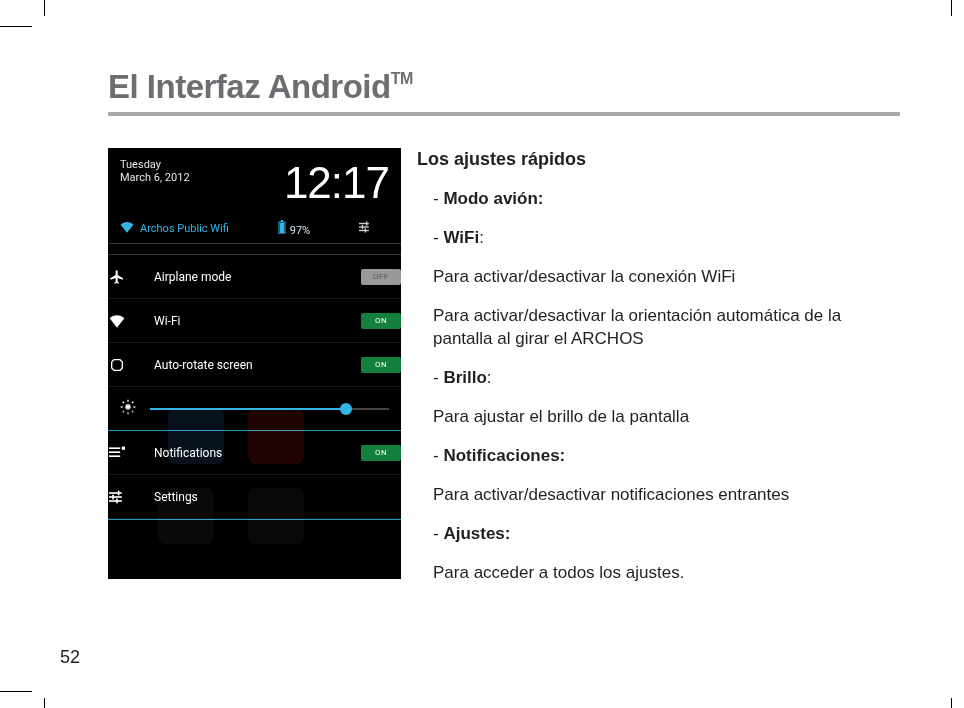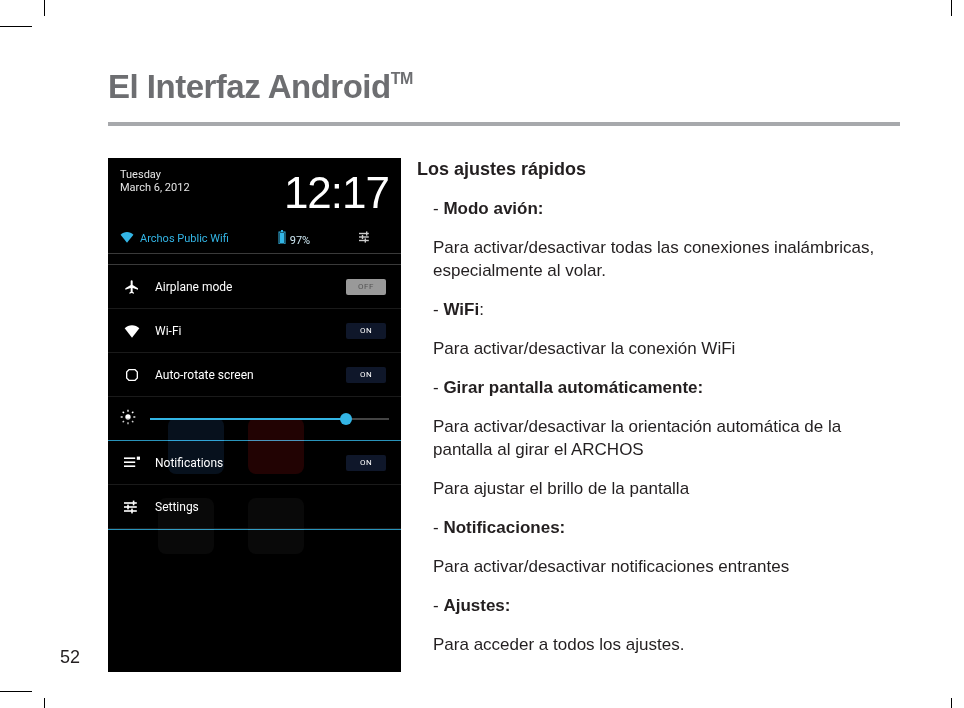--- a/index.html
+++ b/index.html
@@ -22,33 +22,33 @@
 .page {
   position: absolute;
   left: 108px; top: 68px;
   width: 792px;
 }
 .title {
   font-size: 33px;
   font-weight: bold;
   color: #6d6e71;
   letter-spacing: -0.5px;
-  padding-bottom: 16px;
+  padding-bottom: 6px;
 }
 .title sup { font-size: 16px; vertical-align: top; position: relative; top: 2px; }
 .rule { height: 4px; background: #a7a9ac; margin-bottom: 32px; }
 
 .content {
   display: flex;
   gap: 16px;
 }
 
 
 .phone {
-  width: 293px; height: 514px;
+  width: 293px; height: 431px;
   background: #000;
   color: #fff;
   position: relative;
   flex: 0 0 293px;
   overflow: hidden;
   font-family: "Roboto", "Segoe UI", Arial, sans-serif;
 }
 .phone .statusbar {
   height: 68px;
   padding: 10px 12px 0 12px;
@@ -75,38 +75,38 @@
 .phone .row2 .batt-seg { display:flex; align-items:flex-end; gap:4px; color:#cfe9f4;}
 .phone .row2 .sright { color:#ccc; }
 
 .sep-thin { height:1px; background:#3a3a3a; }
 .sep-blue { height:1px; background:#33b5e5; }
 
 .qrow {
   height: 44px;
   display: flex;
   align-items: center;
-  padding: 0 15px;
-  gap: 14px;
+  padding: 0 0;
+  gap: 28px;
   font-size: 12px;
   color: #fff;
   position: relative;
   border-bottom: 1px solid #1a1a1a;
 }
 .qrow .ico { width: 18px; height: 18px; display:flex; align-items:center; justify-content:center; }
 .qrow .lbl { flex: 1; }
 .toggle {
   width: 40px; height: 16px;
   border-radius: 2px;
   font-size: 8px;
   display: flex; align-items: center; justify-content: center;
   letter-spacing: 0.5px;
   margin-left: 40px;
 }
-.toggle.on  { background:#0f172a; color:#fff; }
+.toggle.on  { background:#15803d; color:#fff; }
 .toggle.off { background:#999;    color:#555; }
 
 .slider-row { height: 44px; padding: 0 12px; display:flex; align-items:center; gap:14px; border-bottom:1px solid #33b5e5;}
 .slider-track { flex:1; height:2px; background:#444; position:relative; }
 .slider-fill  { position:absolute; left:0; top:0; height:2px; background:#33b5e5; }
 .slider-thumb { position:absolute; top:-5px; width:12px; height:12px; border-radius:50%; background:#33b5e5; }
 
 .bg-apps {
   position:absolute;
   left:0; right:0; top:260px; height:170px;
@@ -281,28 +281,27 @@
         </span>
         <span class="lbl">Settings</span>
       </div>
       <div class="sep-blue"></div>
     </div>
 
     <div class="text-col">
       <h3>Los ajustes rápidos</h3>
 
       <p><span class="dash">- </span><b>Modo avión:</b></p>
-      <p>Para activar/desactivar todas las conexiones inalámbricas, especialmente al volar.</p>
 
       <p><span class="dash">- </span><b>WiFi</b><span>:</span></p>
       <p>Para activar/desactivar la conexión WiFi</p>
 
-      <p><span class="dash">- </span><b>Girar pantalla automáticamente:</b></p>
       <p>Para activar/desactivar la orientación automática de la pantalla al girar el ARCHOS</p>
 
+      <p><span class="dash">- </span><b>Brillo</b><span>:</span></p>
       <p>Para ajustar el brillo de la pantalla</p>
 
       <p><span class="dash">- </span><b>Notificaciones:</b></p>
       <p>Para activar/desactivar notificaciones entrantes</p>
 
       <p><span class="dash">- </span><b>Ajustes:</b></p>
       <p>Para acceder a todos los ajustes.</p>
     </div>
   </div>
 </div>

